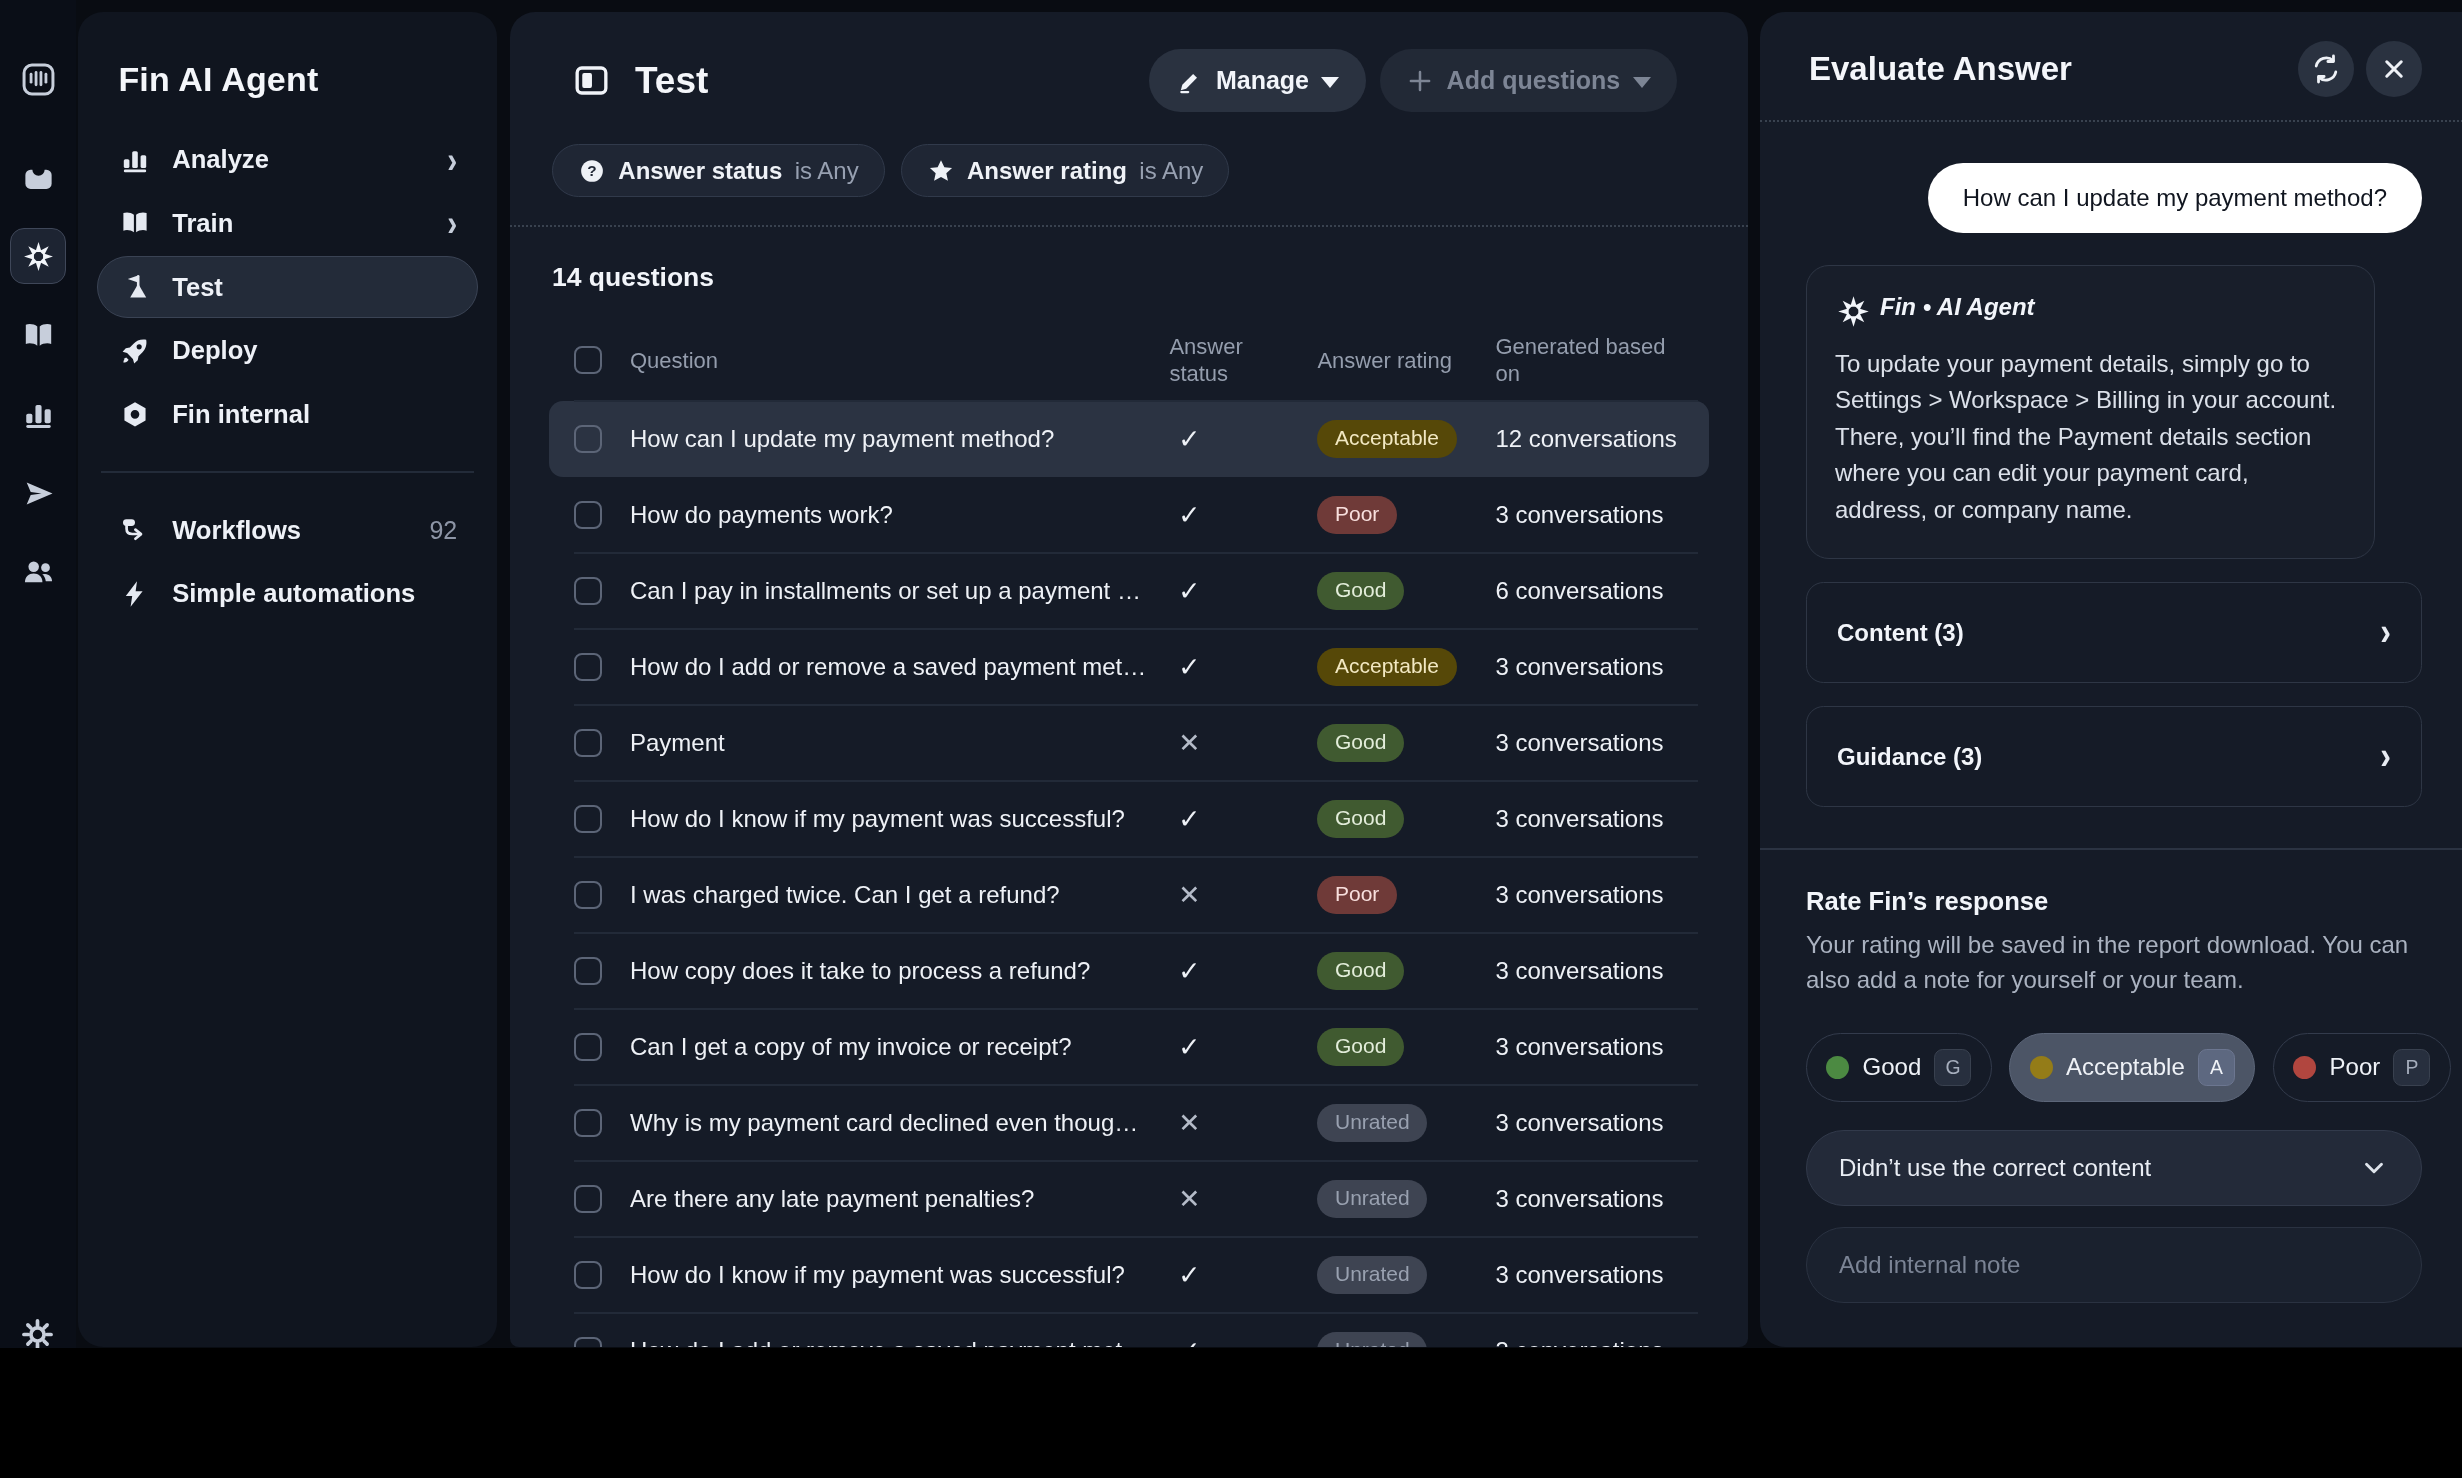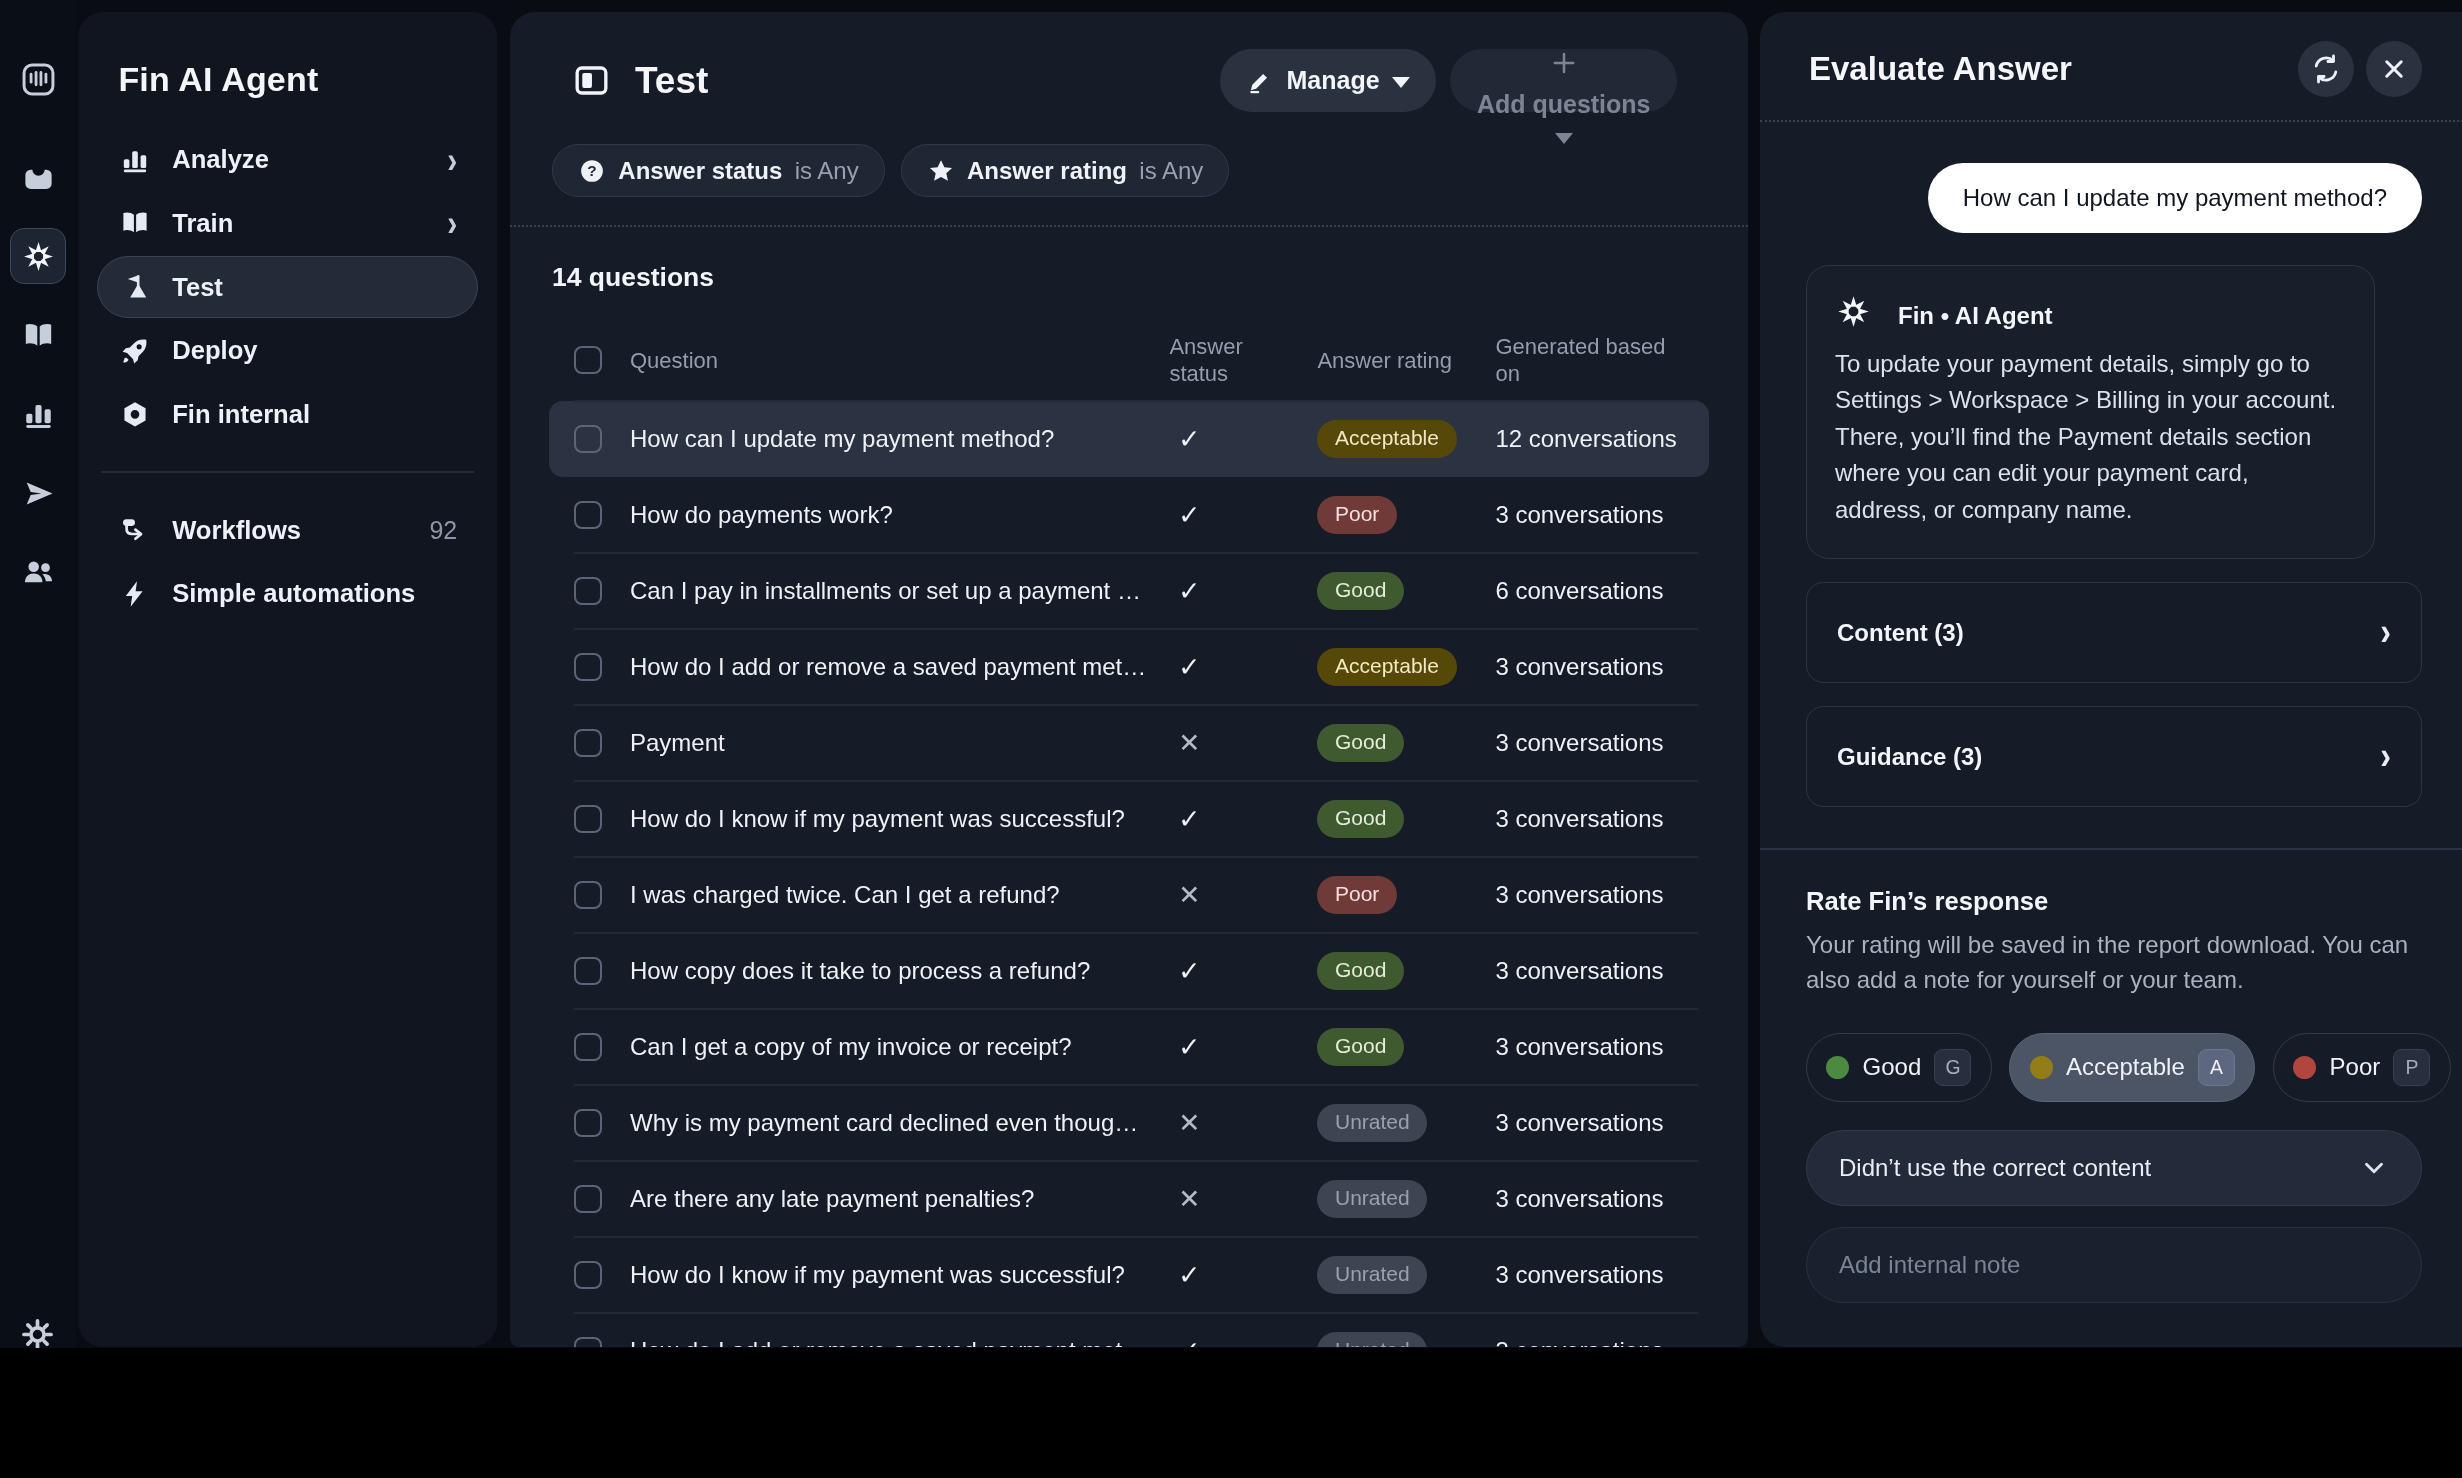--- a/index.html
+++ b/index.html
@@ -35,21 +35,21 @@
   .nav-count { color:#8d95a6; font-size:25px; }
   .sb-divider { height:1.8px; background:#232b39; margin:25px 3.5px 26.5px 3.5px; }
 
   
   .main-header { display:flex; align-items:center; padding:37px 71px 0 63px; }
   .mh-icon { color:#f1f4f9; margin-right:25px; display:flex; }
   .mh-icon svg { width:37px; height:37px; }
   .main-title { font-size:37px; font-weight:bold; color:#f4f6fa; flex:1; }
   .btn { display:inline-flex; align-items:center; gap:12.3px; height:63px; padding:0 26.5px; border-radius:35px; font-size:25px; font-weight:600; cursor:pointer; border:none; }
   .btn-manage { background:#2a3240; color:#f2f5fa; margin-right:14px; }
-  .btn-add { background:#222936; color:#7d8595;flex-direction:column; }
+  .btn-add { background:#222936; color:#7d8595; }
   .btn svg { width:28px; height:28px; }
   .tri-down { display:inline-block; width:0; height:0; border-left:9.7px solid transparent; border-right:9.7px solid transparent; border-top:11.5px solid currentColor; margin-top:2.6px; }
 
   .filters { display:flex; gap:16px; padding:32px 0 0 42px; }
   .pill { display:inline-flex; align-items:center; gap:12.3px; height:53px; padding:0 25px; border-radius:35px; background:#1f2634; border:1.8px solid #313a4b; cursor:pointer; }
   .pill svg { width:28px; height:28px; color:#eef1f6; }
   .pill .f-label { color:#eff2f7; font-size:24px; font-weight:600; }
   .pill .f-suffix { color:#97a0b1; font-size:24px; }
   .dotted { border-top:2.6px dotted #39424f; margin-top:28px; }
 
@@ -80,21 +80,21 @@
   .ev-title { flex:1; font-size:33px; font-weight:bold; color:#f4f6fa; }
   .circle-btn { width:56px; height:56px; border-radius:50%; background:#2a3240; color:#eef1f6; display:flex; align-items:center; justify-content:center; cursor:pointer; margin-left:12.3px; }
   .circle-btn svg { width:34px; height:34px; }
   .ev-dotted { border-top:2.6px dotted #39424f; }
   .ev-body { padding:41px 49px 0 46px; }
 
   .bubble-row { display:flex; justify-content:flex-end; }
   .bubble { background:#fff; color:#10151f; font-size:24px; padding:21px 35px; border-radius:39px; max-width:529px; }
 
   .agent-card { margin-top:32px; width:569px; border:1.8px solid #2e3645; border-radius:23px; padding:26.5px 28px 30px 28px; background:rgba(255,255,255,0.015); }
-  .agent-head { display:flex; align-items:flex-end; gap:26px; }
+  .agent-head { display:flex; align-items:flex-start; gap:8px;font-style:italic; }
   .agent-head svg { width:37px; height:37px; color:#f2f5fa; }
   .agent-name { font-size:24px; font-weight:bold; color:#f2f5fa; }
   .agent-text { margin-top:16px; font-size:24px; line-height:1.52; color:#dce1ea; }
 
   .uses-label { margin-top:48px; font-size:24px; color:#c9cfdb; }
   .source-card { margin-top:23px; height:101px; border:1.8px solid #2e3645; border-radius:17.6px; display:flex; align-items:center; padding:0 30px; cursor:pointer; }
   .source-label { flex:1; font-size:24px; font-weight:bold; color:#f2f5fa; }
   .source-chevron { color:#e8ecf3; font-size:32px; font-weight:600; transform:scaleY(1.2); }
 
   .full-divider { height:1.8px; background:#2b3342; margin:41px -49px 0 -46px; }

